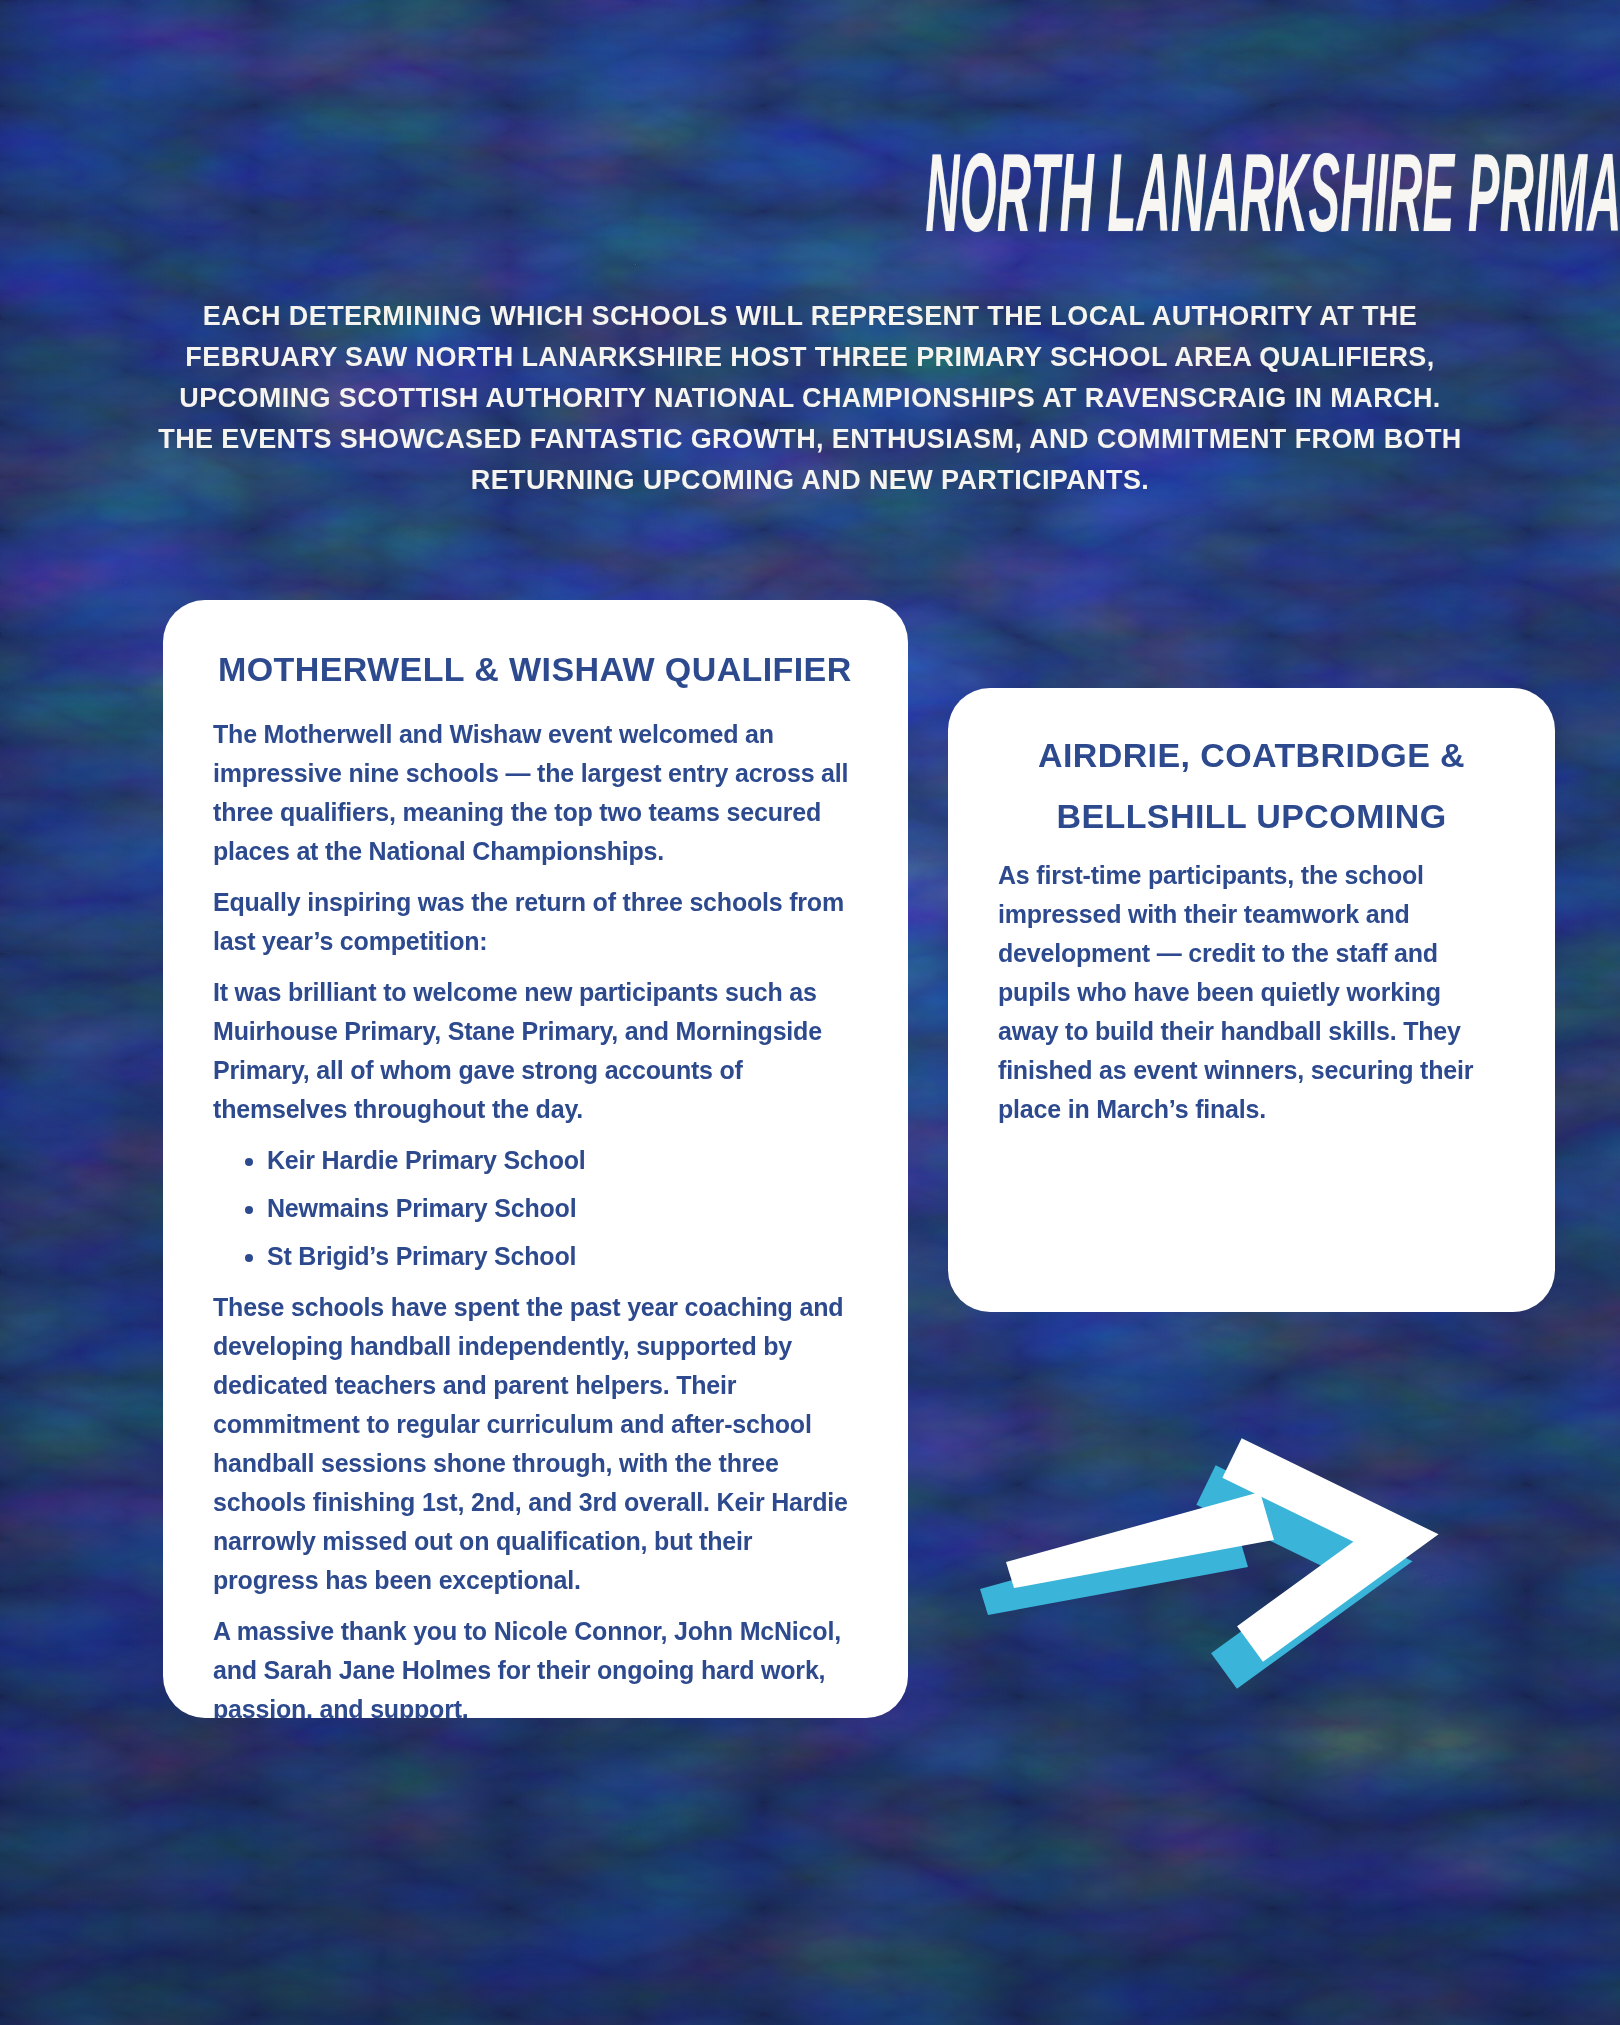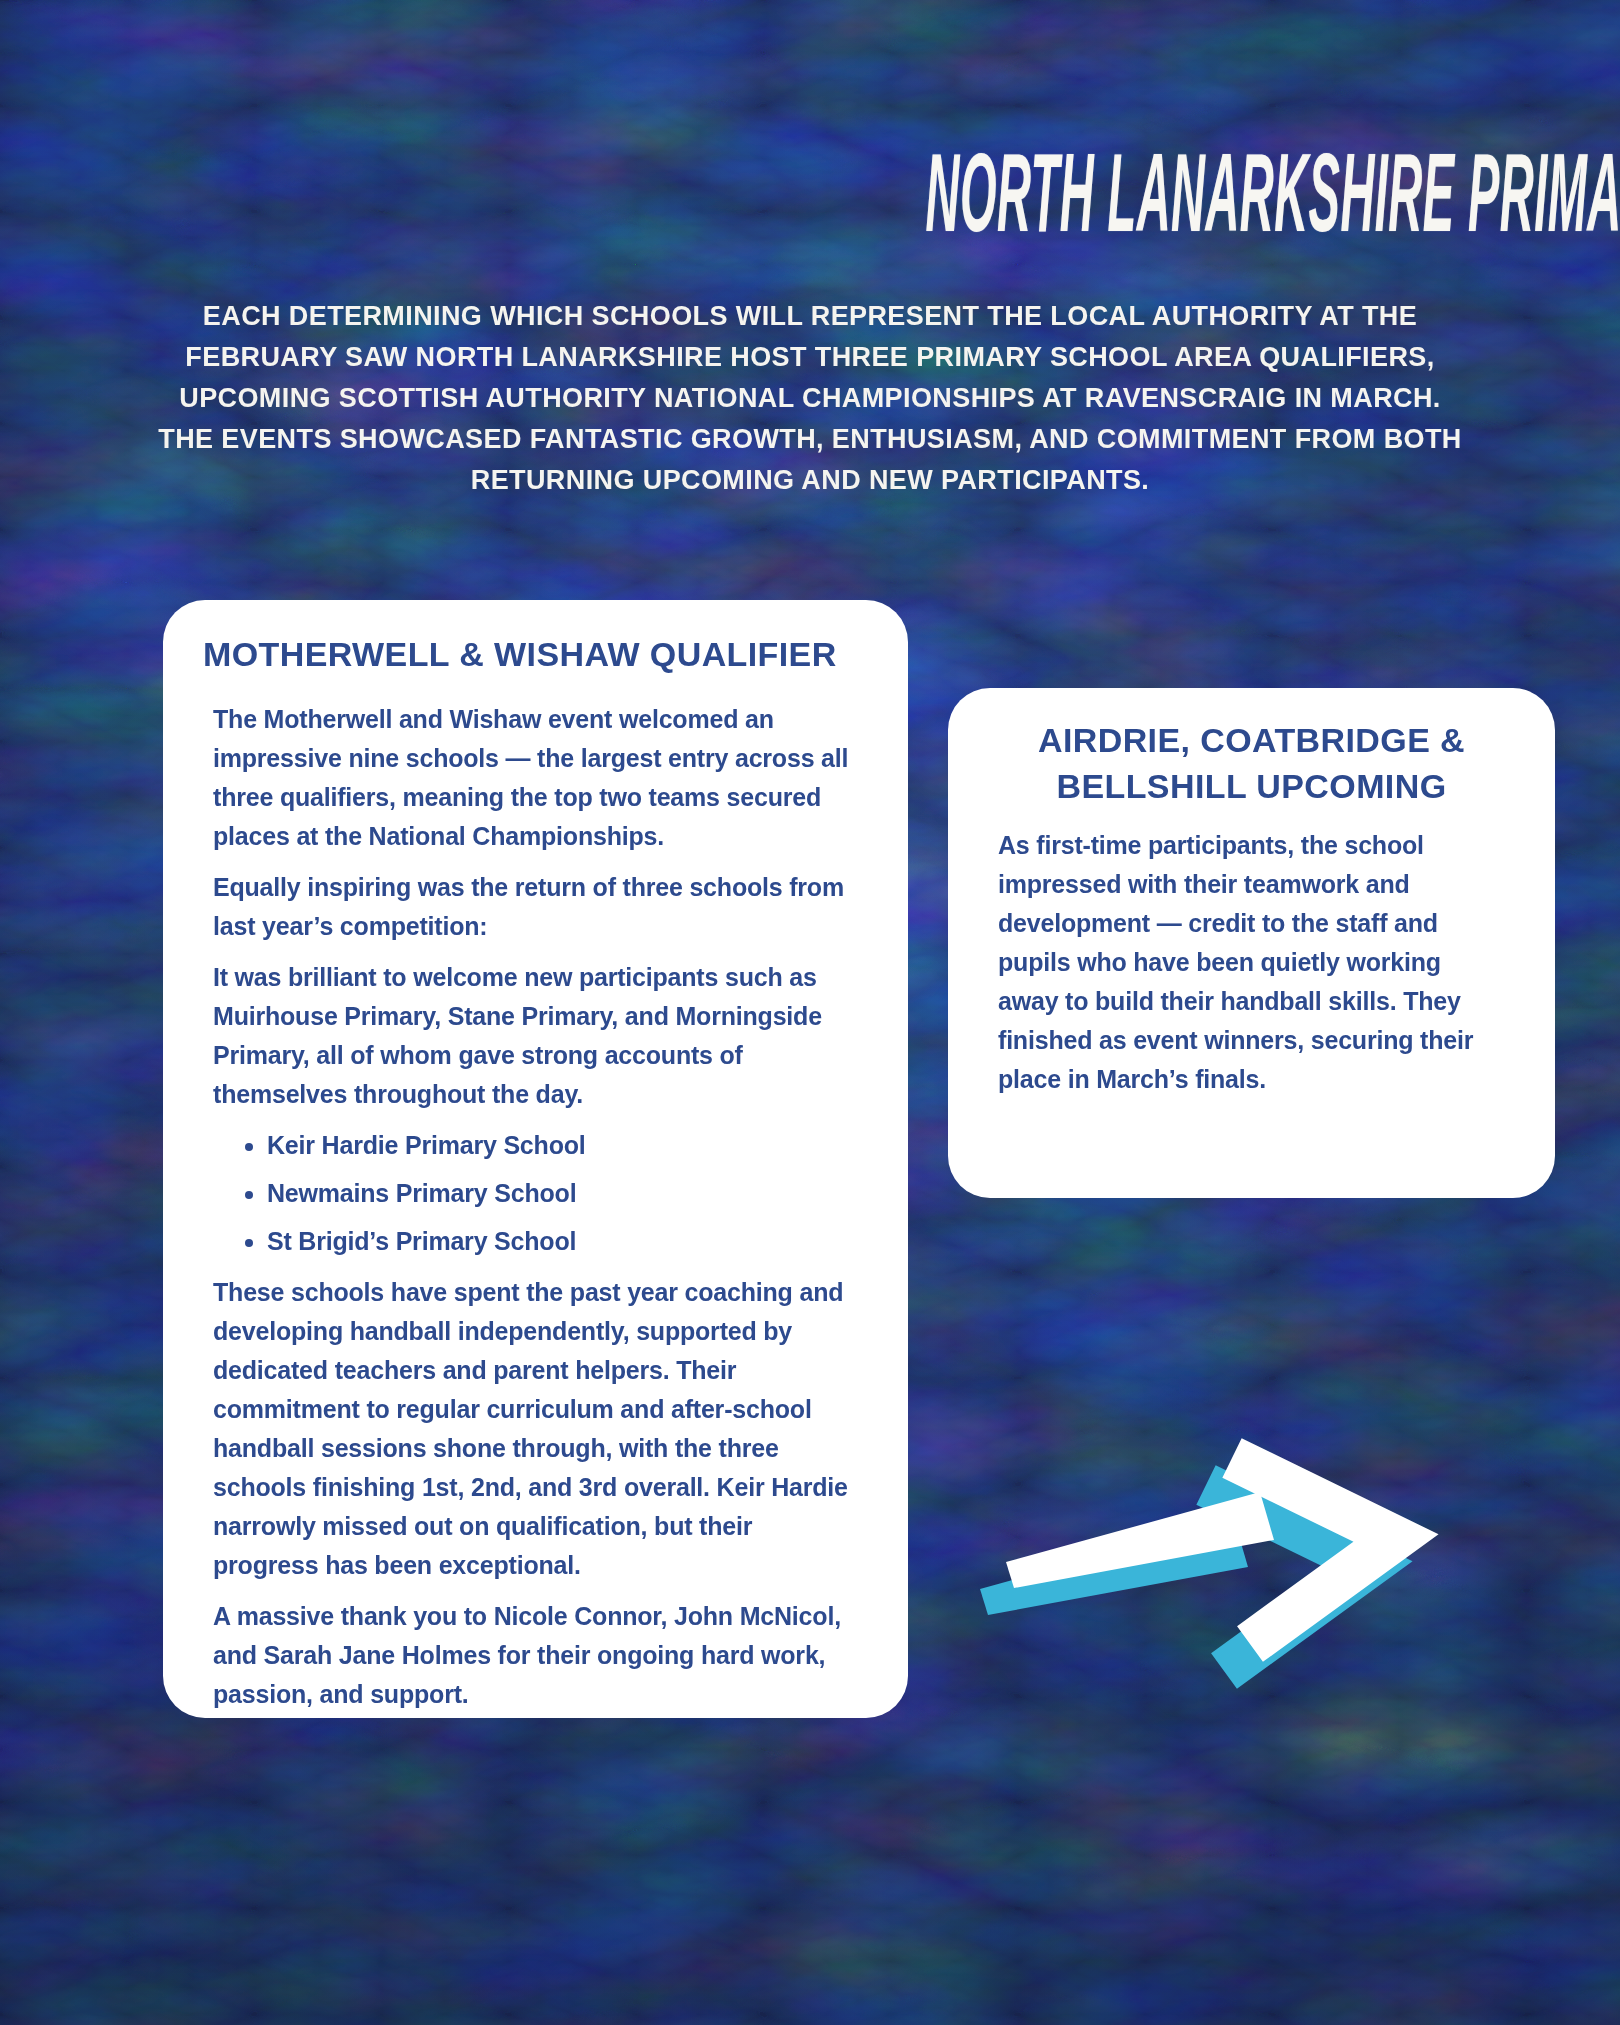--- a/index.html
+++ b/index.html
@@ -35,23 +35,23 @@
     width:1360px;text-align:center;color:#f5f4ef;
     font-weight:bold;font-size:27px;line-height:41px;letter-spacing:0.4px;
   }
 
   
   .card{
     position:absolute;background:#ffffff;border-radius:42px;
     color:#2d4a8e;box-sizing:border-box;overflow:hidden;
   }
   .card-left{left:163px;top:600px;width:745px;height:1118px;padding:30px 38px 30px 38px;}
-  .card-right{left:948px;top:688px;width:607px;height:510px;padding:28px 38px 28px 38px;}
+  .card-right{left:948px;top:688px;width:607px;height:624px;padding:28px 38px 28px 38px;}
   .card h2{
-    margin:2px;font-size:34px;line-height:44px;font-weight:bold;
+    margin:17px;font-size:34px;line-height:44px;font-weight:bold;
     letter-spacing:0.4px;color:#2d4a8e;
   }
   .card-left h2{margin-bottom:24px;text-align:left;}
   .card-right .h2-wrap{text-align:center;margin-bottom:18px;}
   .card p{
     margin:12px;font-size:25px;line-height:39px;font-weight:bold;
     letter-spacing:-0.2px;color:#2d4a8e;
   }
   .card ul{
     margin:6px 0 6px 0;padding:0 0 0 66px;list-style:disc;

